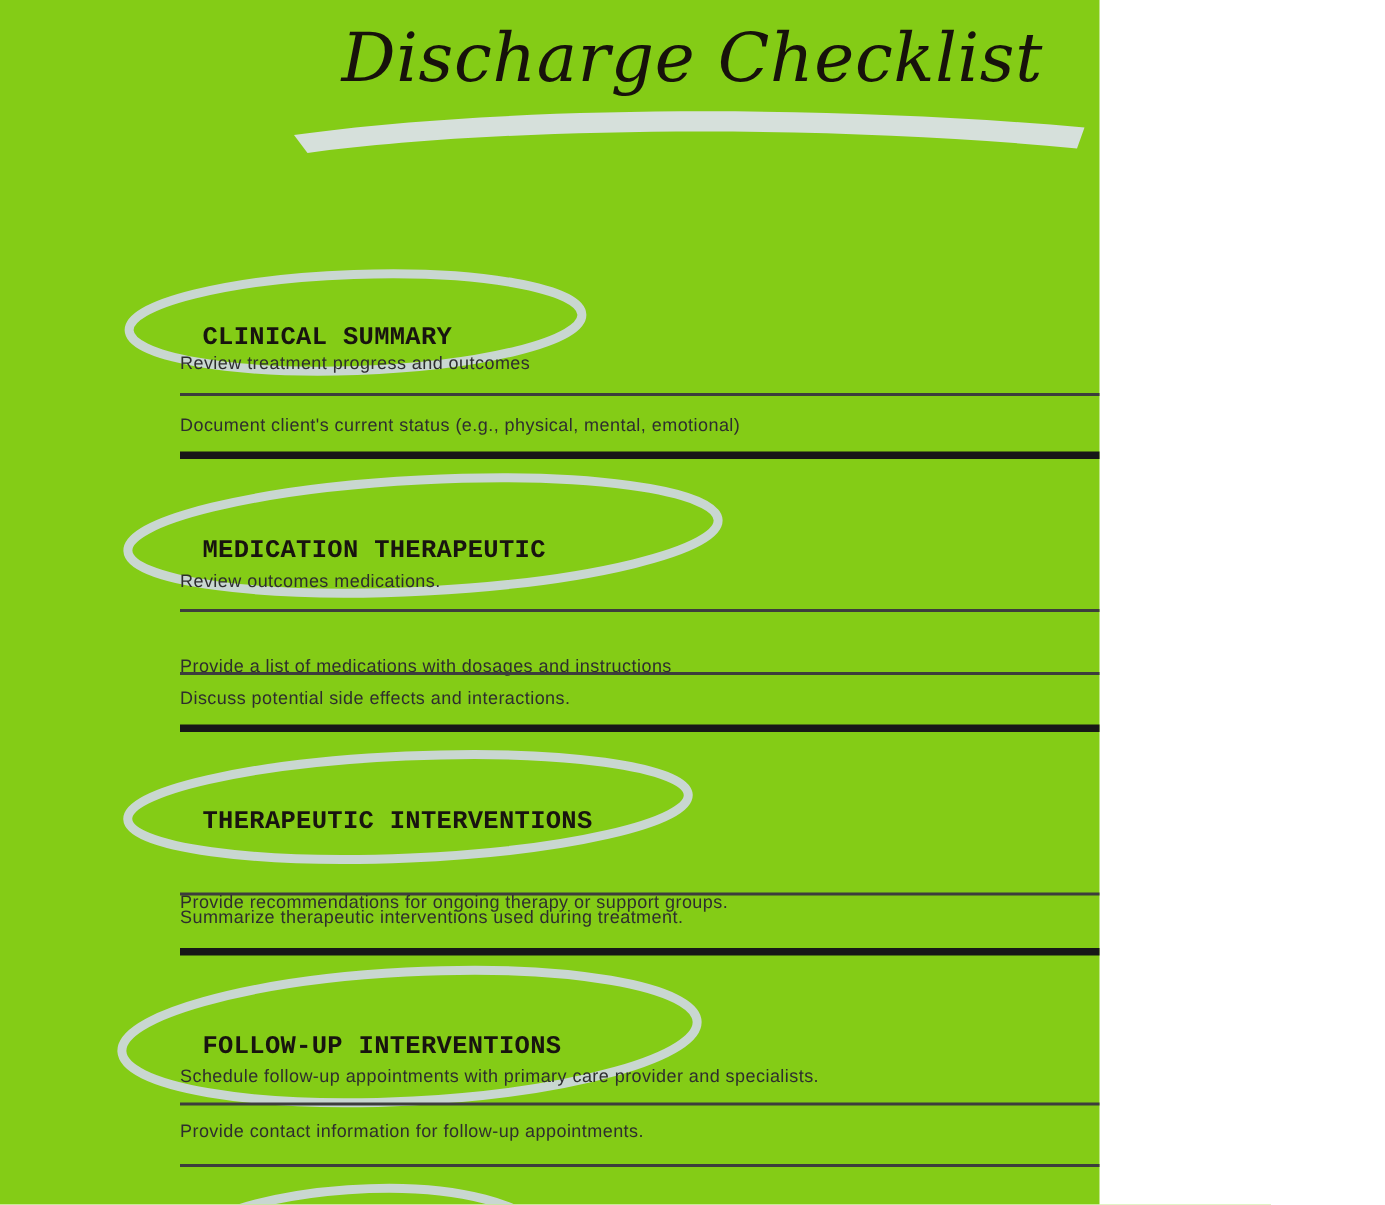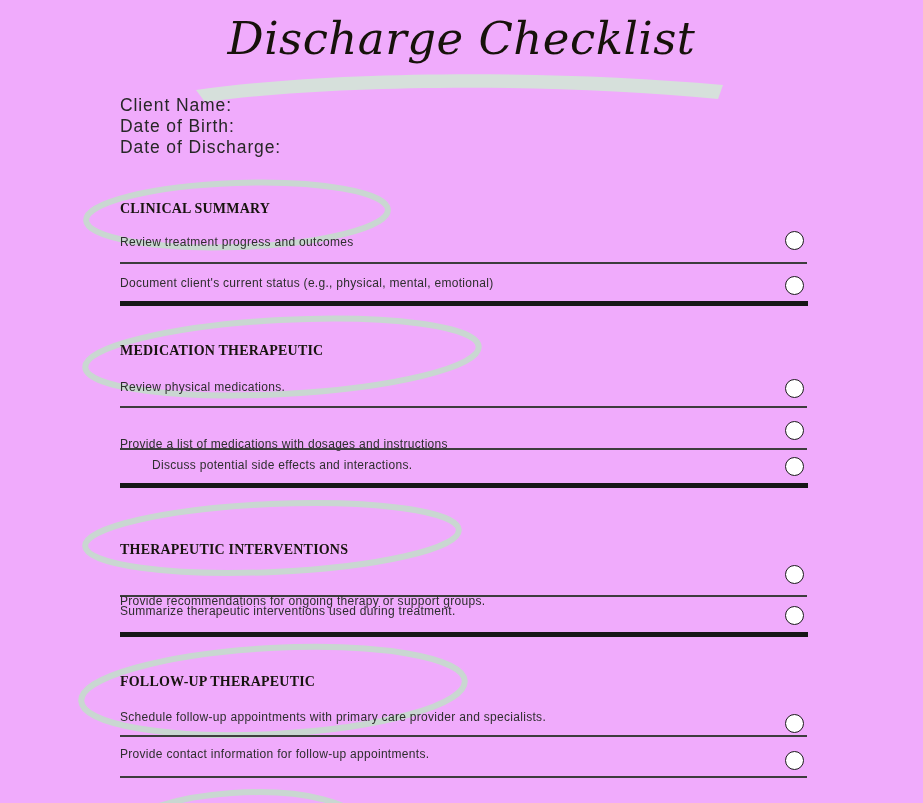--- a/index.html
+++ b/index.html
@@ -1,19 +1,19 @@
 <!DOCTYPE html>
 <html><head>
 <meta charset="utf-8">
 <style>
   html,body{margin:0;padding:0;background:#ffffff;}
   .page{
     position:relative;
-    width:923px;height:803px;
-    background:#f0abfc;
+    width:733px;height:803px;
+    background:#84cc16;
     overflow:hidden;
     font-family:"Liberation Sans", sans-serif;
   }
   .title{
     position:absolute;top:12px;left:0;width:923px;
     text-align:center;
     font-family:"DejaVu Serif", serif;
     font-style:italic;
     font-size:45px;
     font-weight:500;
@@ -24,24 +24,24 @@
   .deco-svg{position:absolute;top:0;left:0;width:923px;height:803px;pointer-events:none;}
   .client-info{
     position:absolute;left:120px;top:95px;
     font-size:17.5px;
     letter-spacing:0.9px;
     line-height:21px;
     color:#272727;
   }
   .section-heading{
     position:absolute;left:120px;
-    margin:0;
-    font-family:Liberation Serif, serif;
+    margin:15px;
+    font-family:Liberation Mono, monospace;
     font-weight:700;
-    font-size:14px;
+    font-size:17px;
     letter-spacing:0.2px;
     color:#18140f;
     white-space:nowrap;
   }
   .row-label{
     position:absolute;left:120px;
     font-size:12px;
     letter-spacing:0.3px;
     color:#2e2e2e;
     white-space:nowrap;
@@ -71,52 +71,47 @@
         <ellipse cx="237" cy="215" rx="151" ry="32" transform="rotate(-2 237 215)" fill="none" stroke="#c9d7d1" stroke-width="6"></ellipse>
         <ellipse cx="282" cy="357" rx="197" ry="37" transform="rotate(-3 282 357)" fill="none" stroke="#c9d7d1" stroke-width="6"></ellipse>
         <ellipse cx="272" cy="538" rx="187" ry="34" transform="rotate(-2.5 272 538)" fill="none" stroke="#c9d7d1" stroke-width="6"></ellipse>
         <ellipse cx="273" cy="691" rx="192" ry="43" transform="rotate(-3 273 691)" fill="none" stroke="#c9d7d1" stroke-width="6"></ellipse>
       </g>
     <ellipse id="partial-bottom-ellipse" cx="235" cy="836" rx="128" ry="43" fill="none" stroke-width="6" transform="rotate(-4 235 836)" stroke="#c9d7d1"></ellipse>
   </svg>
 
   <h1 class="title">Discharge Checklist</h1>
 
-  <div class="client-info">
-    <div>Client Name:</div>
-    <div>Date of Birth:</div>
-    <div>Date of Discharge:</div>
-  </div>
 
   <div id="sections-root">
       <h2 class="section-heading" style="top: 201px;">CLINICAL SUMMARY</h2>
       <div class="row-label" style="top: 235px;">Review treatment progress and outcomes</div>
       <div class="check-circle" style="top: 231px;"></div>
       <div class="row-line" style="top: 262px; background: rgb(61, 61, 61);"></div>
       <div class="row-label" style="top: 276px;">Document client's current status (e.g., physical, mental, emotional)</div>
       <div class="check-circle" style="top: 276px;"></div>
       <div class="row-line thick" style="top: 301px; background: rgb(23, 23, 23);"></div>
       <h2 class="section-heading" style="top: 343px;">MEDICATION THERAPEUTIC</h2>
-      <div class="row-label" style="top: 380px;">Review physical medications.</div>
+      <div class="row-label" style="top: 380px;">Review outcomes medications.</div>
       <div class="check-circle" style="top: 379px;"></div>
       <div class="row-line" style="top: 406px; background: rgb(61, 61, 61);"></div>
       <div class="row-label" style="top: 437px;">Provide a list of medications with dosages and instructions</div>
       <div class="check-circle" style="top: 421px;"></div>
       <div class="row-line" style="top: 448px; background: rgb(61, 61, 61);"></div>
-      <div class="row-label" style="top: 458px; margin-left: 32px;">Discuss potential side effects and interactions.</div>
+      <div class="row-label" style="top: 458px;">Discuss potential side effects and interactions.</div>
       <div class="check-circle" style="top: 457px;"></div>
       <div class="row-line thick" style="top: 483px; background: rgb(23, 23, 23);"></div>
-      <h2 class="section-heading" style="top: 542px;">THERAPEUTIC INTERVENTIONS</h2>
+      <h2 class="section-heading" style="top: 524px;">THERAPEUTIC INTERVENTIONS</h2>
       <div class="row-label" style="top: 566px; margin-top: 38px;">Summarize therapeutic interventions used during treatment.</div>
       <div class="check-circle" style="top: 565px;"></div>
       <div class="row-line" style="top: 595px; background: rgb(61, 61, 61);"></div>
       <div class="row-label" style="top: 594px;">Provide recommendations for ongoing therapy or support groups.</div>
       <div class="check-circle" style="top: 606px;"></div>
       <div class="row-line thick" style="top: 632px; background: rgb(23, 23, 23);"></div>
-      <h2 class="section-heading" style="top: 674px;">FOLLOW-UP THERAPEUTIC</h2>
+      <h2 class="section-heading" style="top: 674px;">FOLLOW-UP INTERVENTIONS</h2>
       <div class="row-label" style="top: 710px; text-align: center;">Schedule follow-up appointments with primary care provider and specialists.</div>
       <div class="check-circle" style="top: 714px;"></div>
       <div class="row-line" style="top: 735px; background: rgb(61, 61, 61);"></div>
       <div class="row-label" style="top: 747px; text-align: center;">Provide contact information for follow-up appointments.</div>
       <div class="check-circle" style="top: 751px;"></div>
       <div class="row-line" style="top: 776px; background: rgb(61, 61, 61);"></div>
     </div>
 </div>
 
 </body></html>

